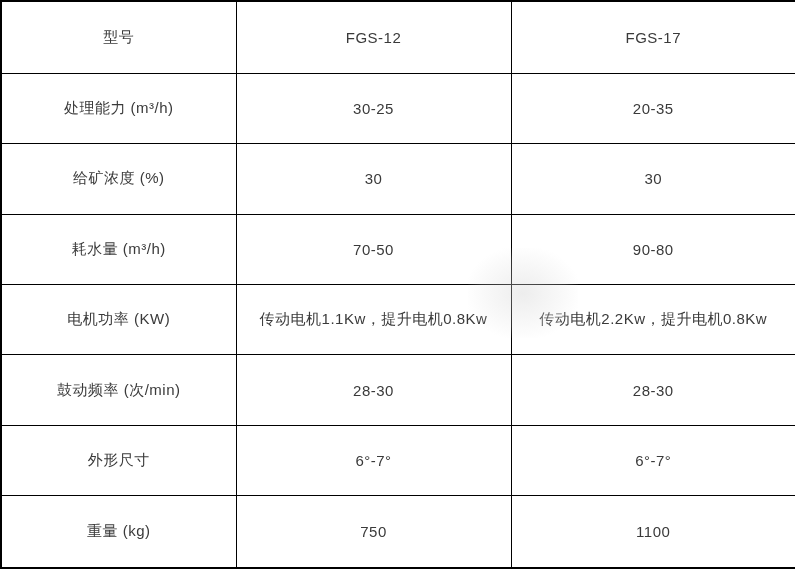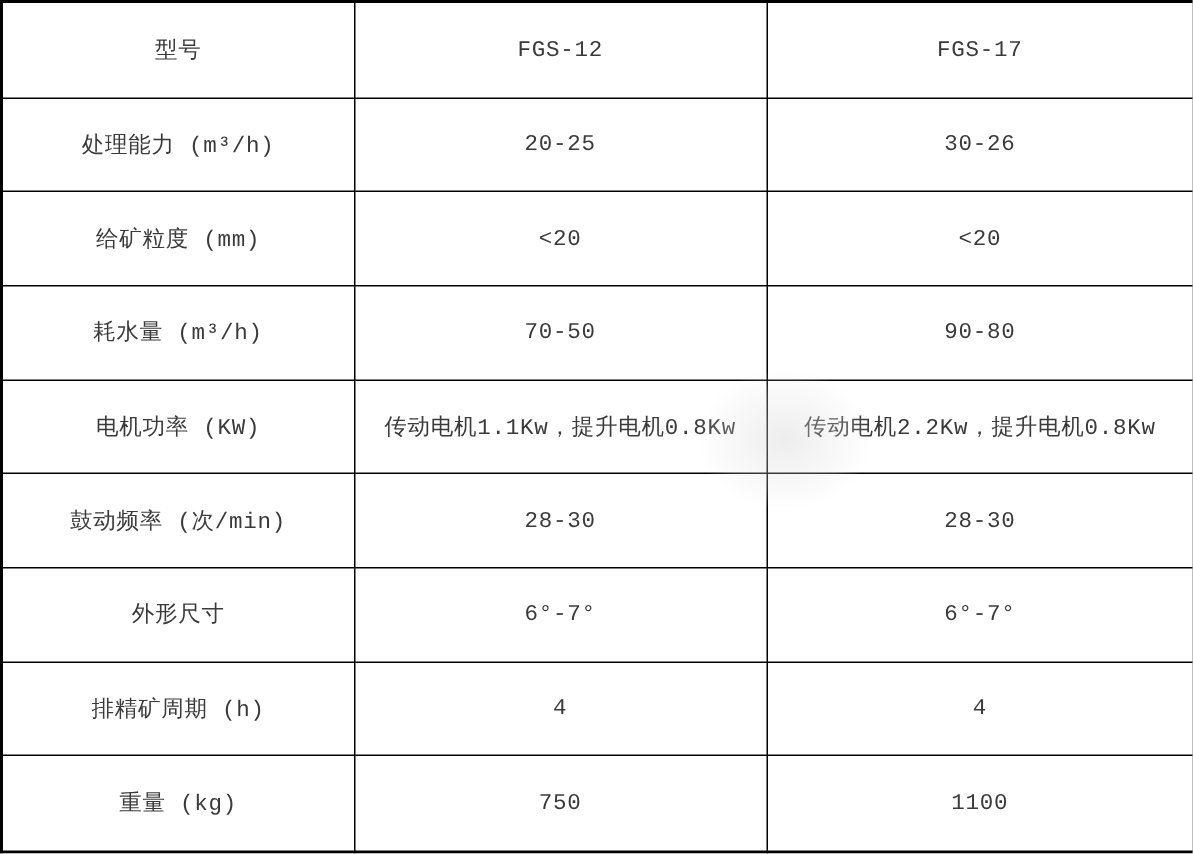--- a/index.html
+++ b/index.html
@@ -5,21 +5,21 @@
   html, body {
     margin: 0;
     padding: 0;
     background: #ffffff;
   }
   .page {
     position: relative;
     width: 795px;
     height: 569px;
     background: #fef9c3;
-    font-family: Liberation Mono, monospace;
+    font-family: Liberation Sans, sans-serif;
     color: #3a3a3a;
   }
   table.spec-table {
     width: 795px;
     height: 569px;
     border-collapse: collapse;
     table-layout: fixed;
     border: 2px solid #000000;
     background: #ffffff;
   }
@@ -59,27 +59,27 @@
       <col class="c-fgs15">
     </colgroup>
     <tbody>
       <tr>
         <td>型号</td>
         <td>FGS-12</td>
         <td>FGS-17</td>
       </tr>
       <tr>
         <td>处理能力 (m³/h)</td>
-        <td>20-25</td>
-        <td>30-26</td>
+        <td>30-25</td>
+        <td>20-35</td>
       </tr>
       <tr>
-        <td>给矿粒度 (mm)</td>
-        <td>&lt;20</td>
-        <td>&lt;20</td>
+        <td>给矿浓度 (%)</td>
+        <td>30</td>
+        <td>30</td>
       </tr>
       <tr>
         <td>耗水量 (m³/h)</td>
         <td class="muted">70-50</td>
         <td>90-80</td>
       </tr>
       <tr>
         <td>电机功率 (KW)</td>
         <td>传动电机1.1Kw，提升电机0.8Kw</td>
         <td>传动电机2.2Kw，提升电机0.8Kw</td>
@@ -88,25 +88,20 @@
         <td>鼓动频率 (次/min)</td>
         <td>28-30</td>
         <td>28-30</td>
       </tr>
       <tr>
         <td>外形尺寸</td>
         <td>6°-7°</td>
         <td>6°-7°</td>
       </tr>
       <tr>
-        <td>排精矿周期 (h)</td>
-        <td>4</td>
-        <td>4</td>
-      </tr>
-      <tr>
         <td>重量 (kg)</td>
         <td>750</td>
         <td>1100</td>
       </tr>
     </tbody>
   </table>
   <div class="watermark"></div>
 </div>
 
 </body></html>

